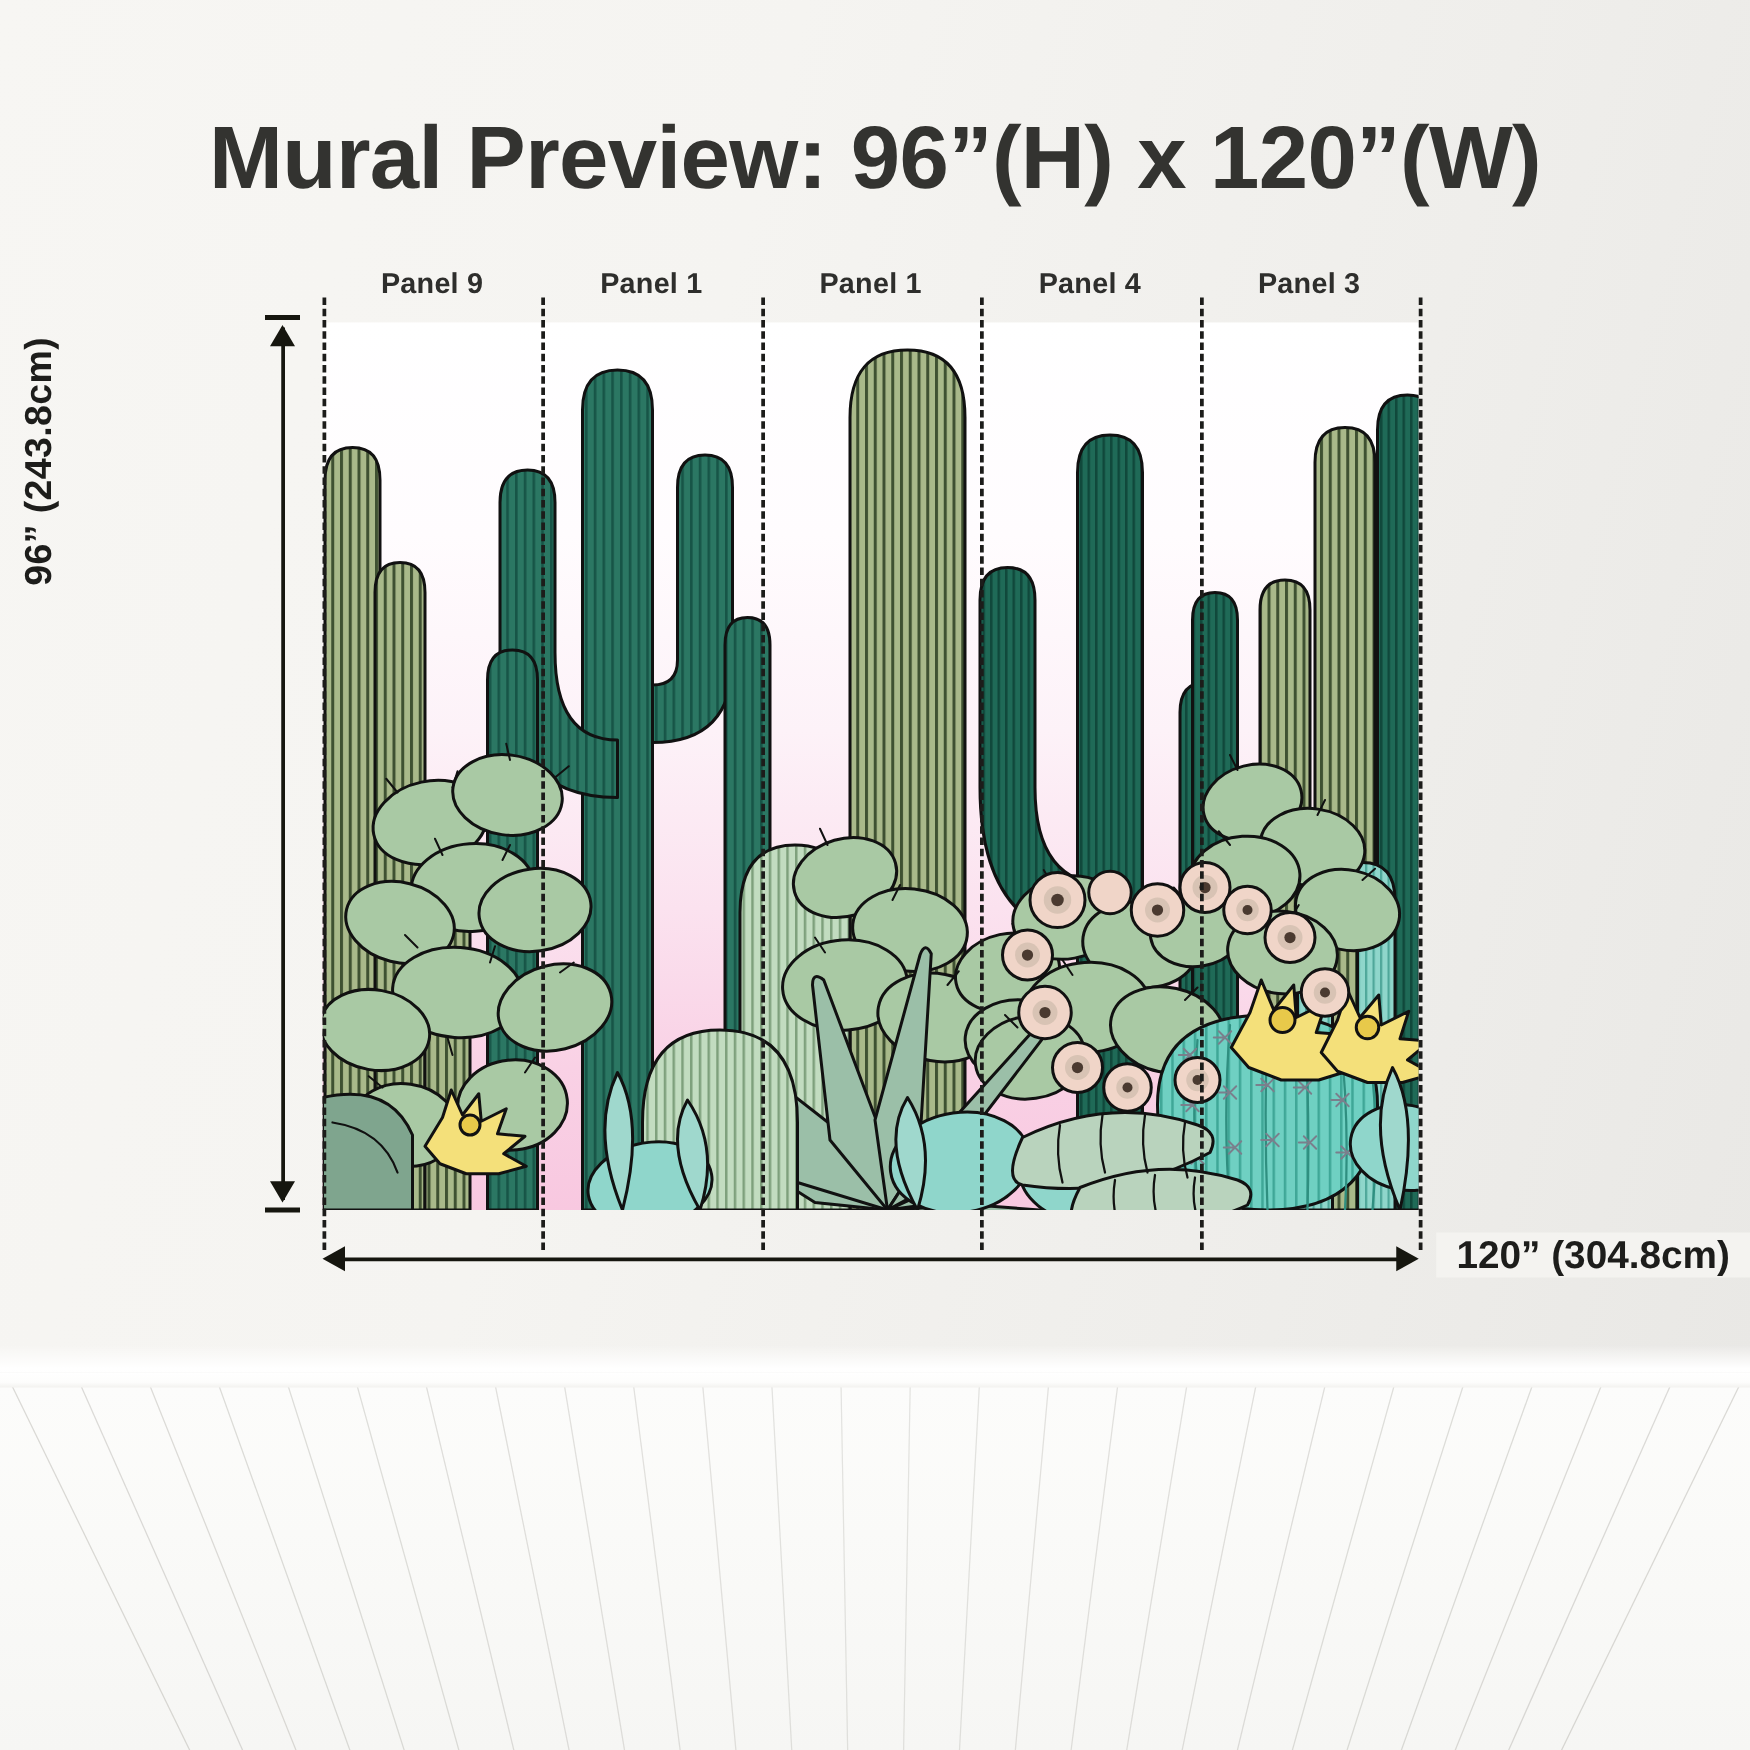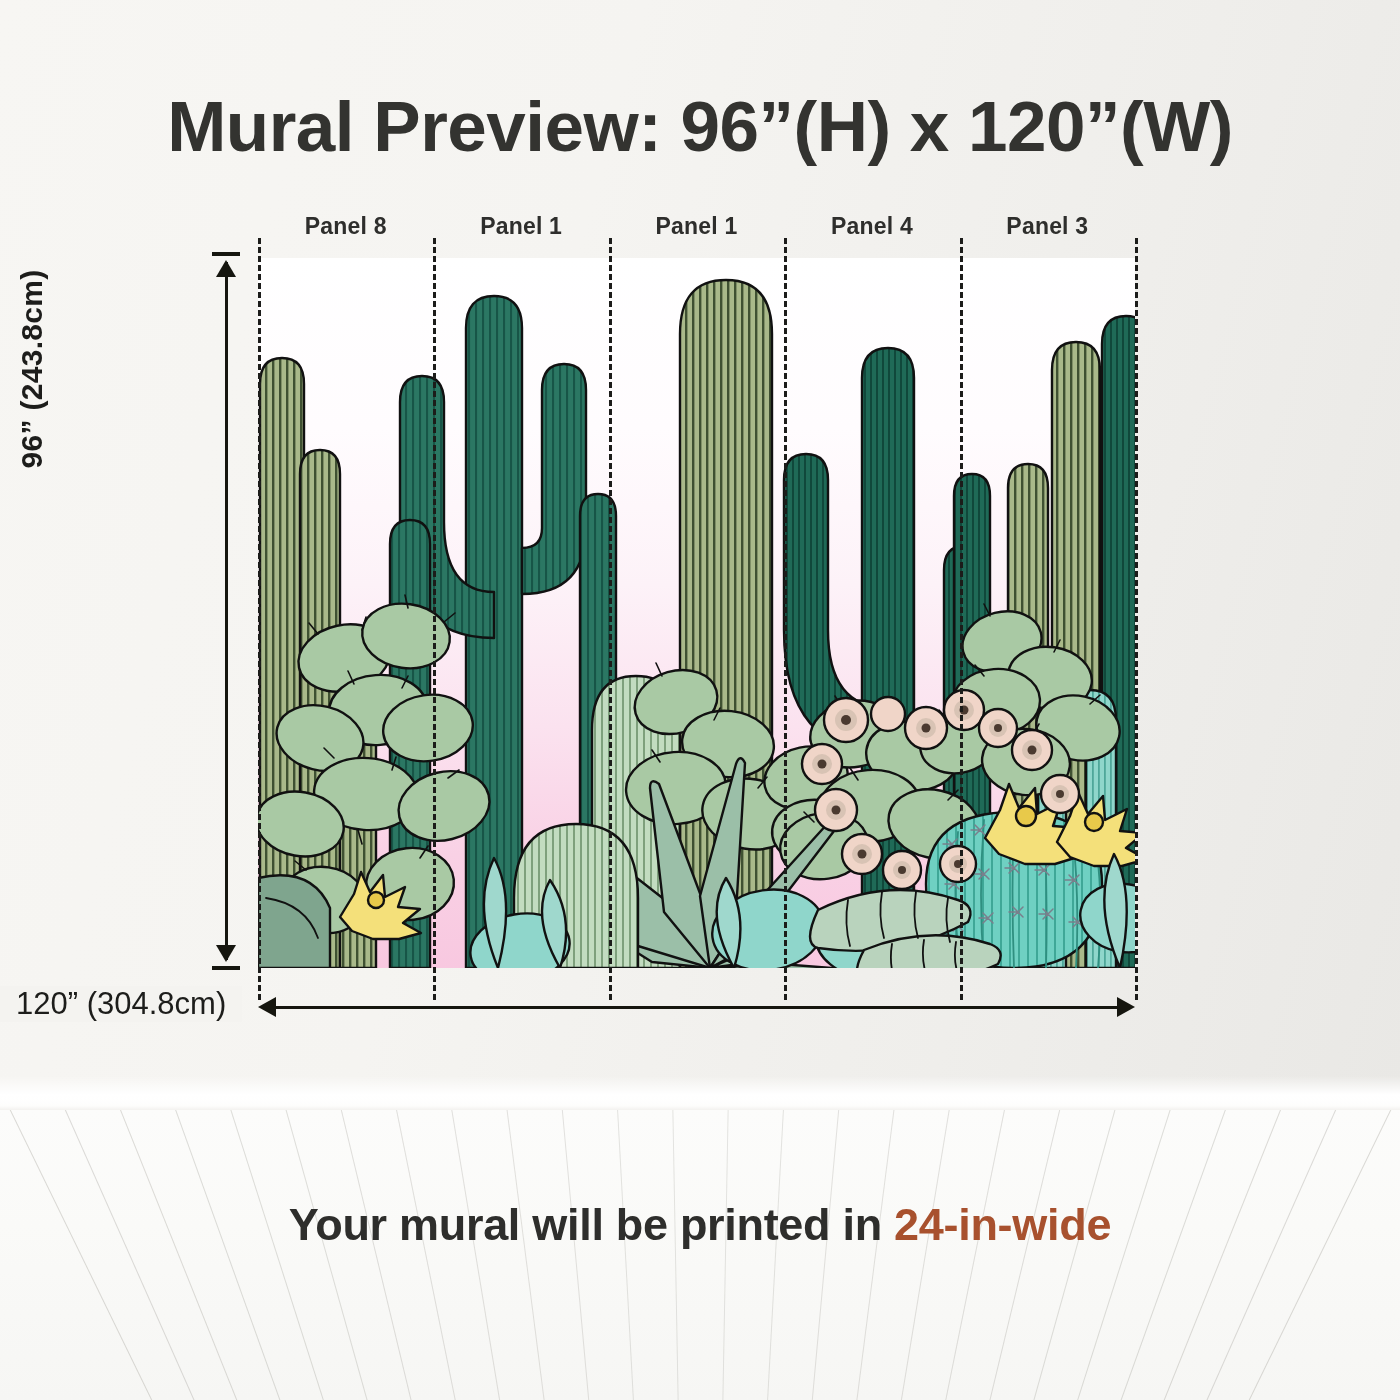--- a/index.html
+++ b/index.html
@@ -99,22 +99,22 @@
   
   #hdim { position:absolute; left:258px; top:995px; width:877px; height:26px; }
   #hdim .shaft {
     position:absolute; left:14px; right:14px; top:11px; height:3px; background:#16160f;
   }
   #hdim .head { position:absolute; top:2px; width:0; height:0;
     border-top:10.5px solid transparent; border-bottom:10.5px solid transparent; }
   #hdim .head.left  { left:0;  border-right:18px solid #16160f; }
   #hdim .head.right { right:0; border-left:18px solid #16160f; }
   #hlabel {
-    position:absolute; left:0; top:986px; width:1400px; text-align:left;
-    font-size:31px; font-weight:400; color:#1d1d1b;
+    position:absolute; left:0; top:986px; width:1400px; text-align:right;
+    font-size:31px; font-weight:700; color:#1d1d1b;
   }
   #hlabel span {
     background:#f4f3f0; padding:0 16px; display:inline-block;
   }
 
   
   #caption {
     position:absolute; left:0; top:1196px; width:1400px; text-align:center;
     font-size:45px; font-weight:700; line-height:1.30; color:#2e2e2c;
     letter-spacing:-0.3px;
@@ -122,21 +122,21 @@
   #caption .accent { color:#a8512e; }
 </style>
 </head>
 <body>
 
 <div id="wall"></div>
 
 <div id="title">Mural Preview: 96”(H) x 120”(W)</div>
 
 <div id="panel-labels">
-  <div class="plabel">Panel 8</div>
+  <div class="plabel">Panel 9</div>
   <div class="plabel">Panel 1</div>
   <div class="plabel">Panel 1</div>
   <div class="plabel">Panel 4</div>
   <div class="plabel">Panel 3</div>
 </div>
 
 <div id="mural-wrap">
   <div id="mural">
     <svg viewBox="0 0 877 710" preserveAspectRatio="none">
       <defs>
@@ -433,14 +433,13 @@
     <div class="plank" style="left: 1064px; transform: rotate(13.52deg); opacity: 0.68;"></div>
     <div class="plank" style="left: 1120px; transform: rotate(15.6deg); opacity: 0.7;"></div>
     <div class="plank" style="left: 1176px; transform: rotate(17.68deg); opacity: 0.72;"></div>
     <div class="plank" style="left: 1232px; transform: rotate(19.76deg); opacity: 0.74;"></div>
     <div class="plank" style="left: 1288px; transform: rotate(21.84deg); opacity: 0.76;"></div>
     <div class="plank" style="left: 1344px; transform: rotate(23.92deg); opacity: 0.78;"></div>
     <div class="plank" style="left: 1400px; transform: rotate(26deg); opacity: 0.8;"></div>
   </div>
 
 <div id="caption">
-  <div><span>Your mural will be printed in </span><span class="accent">24-in-wide</span></div>
 </div>
 
 </body></html>

